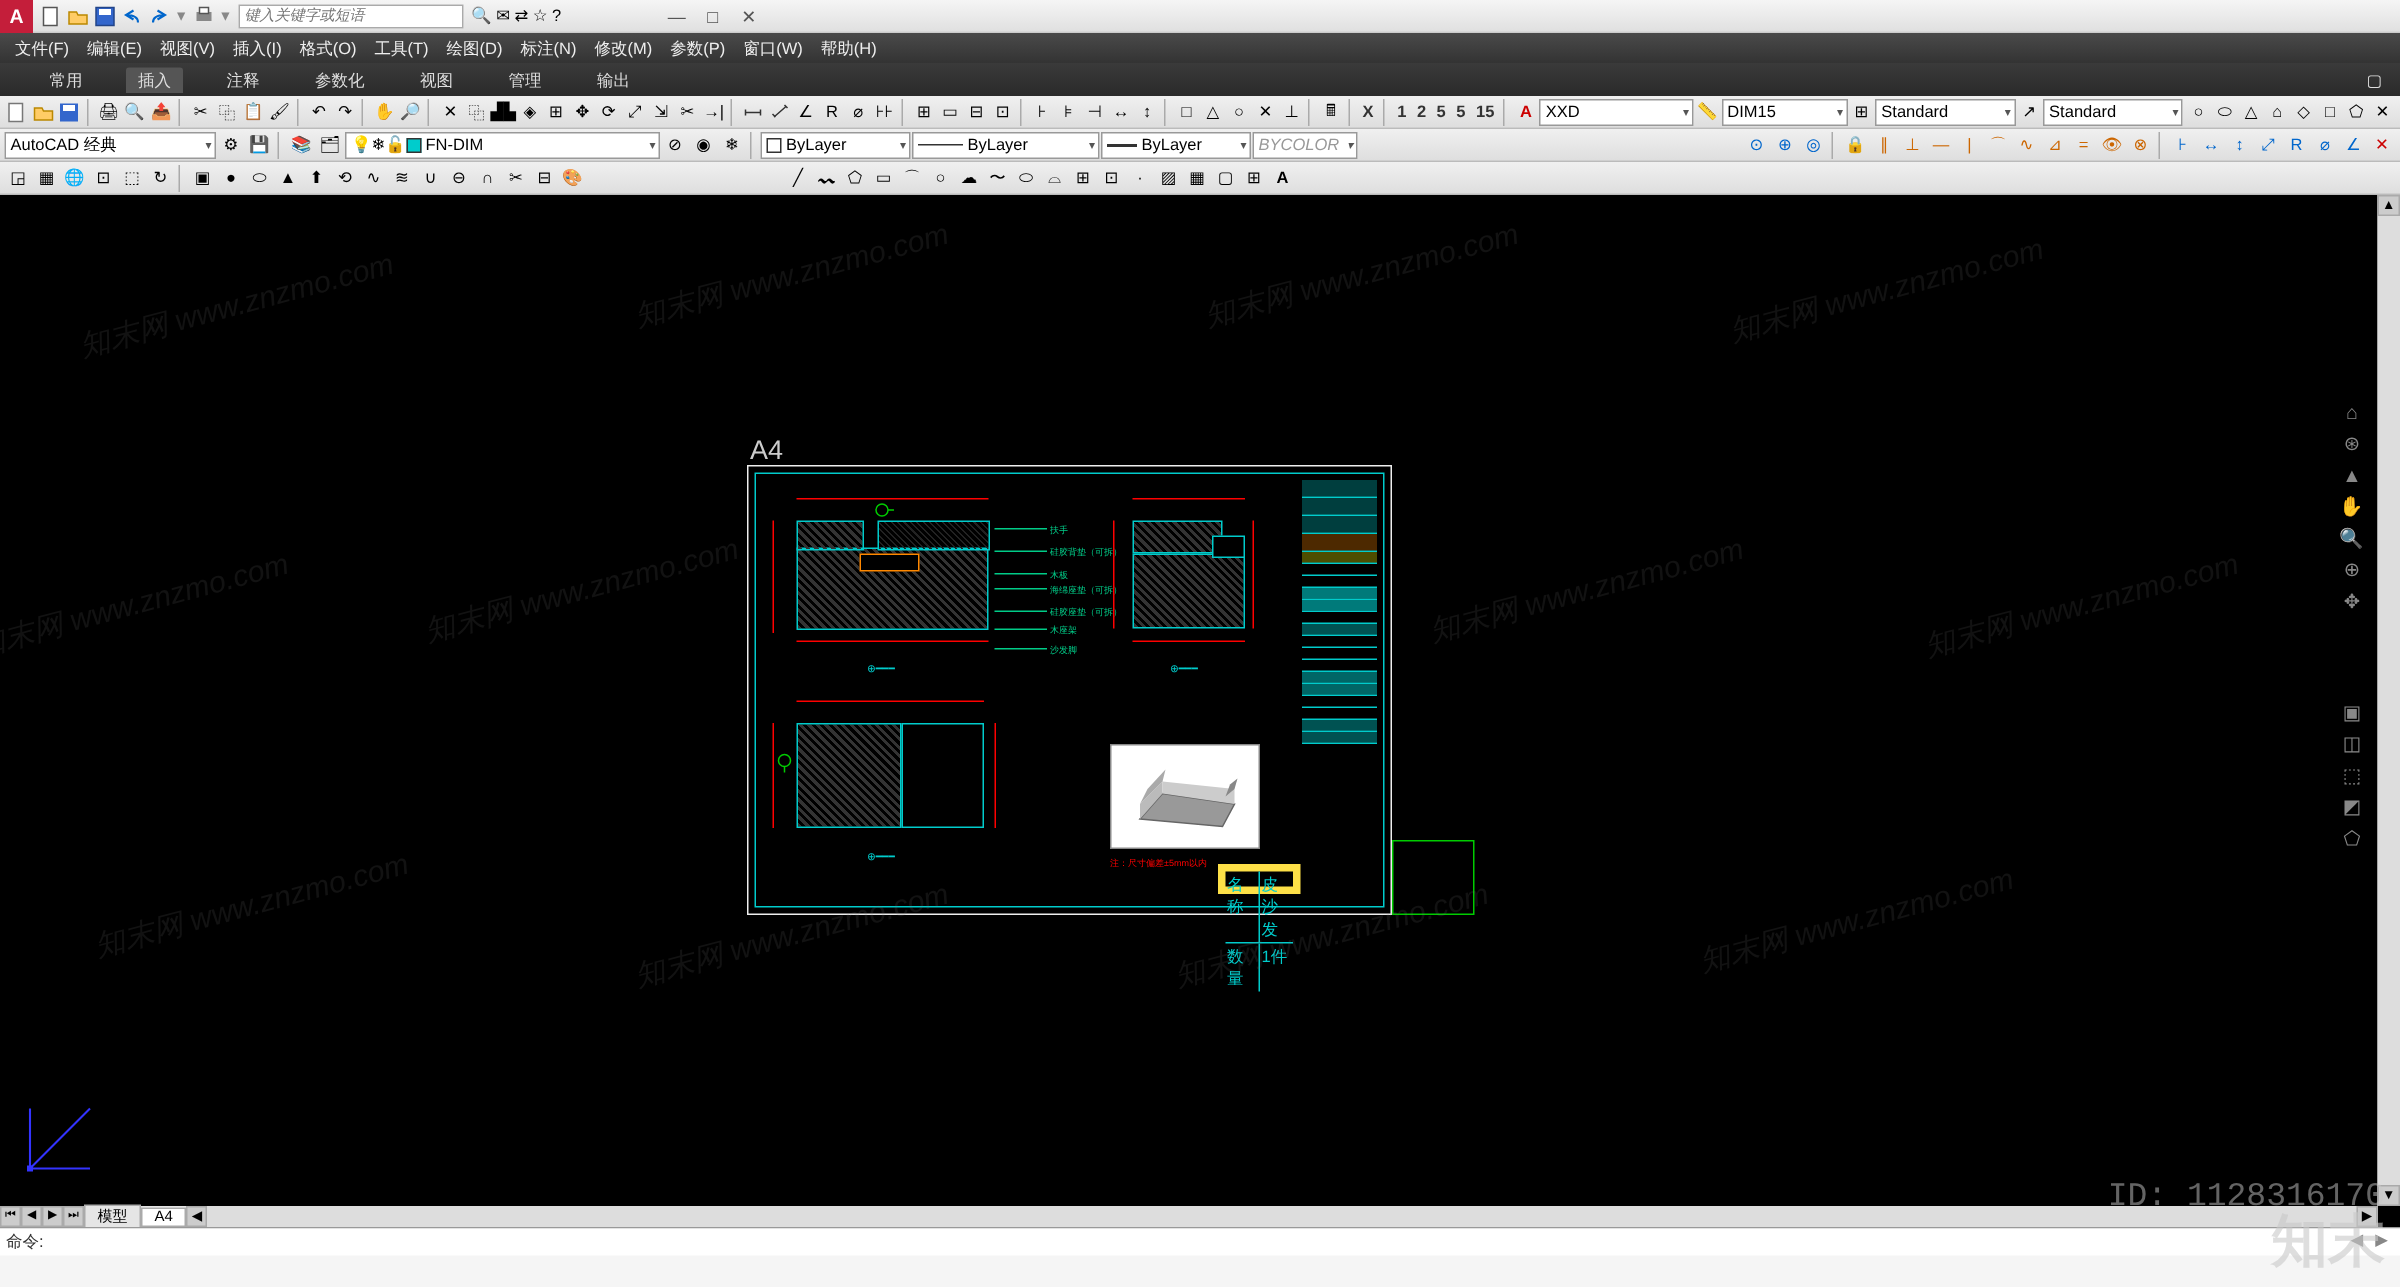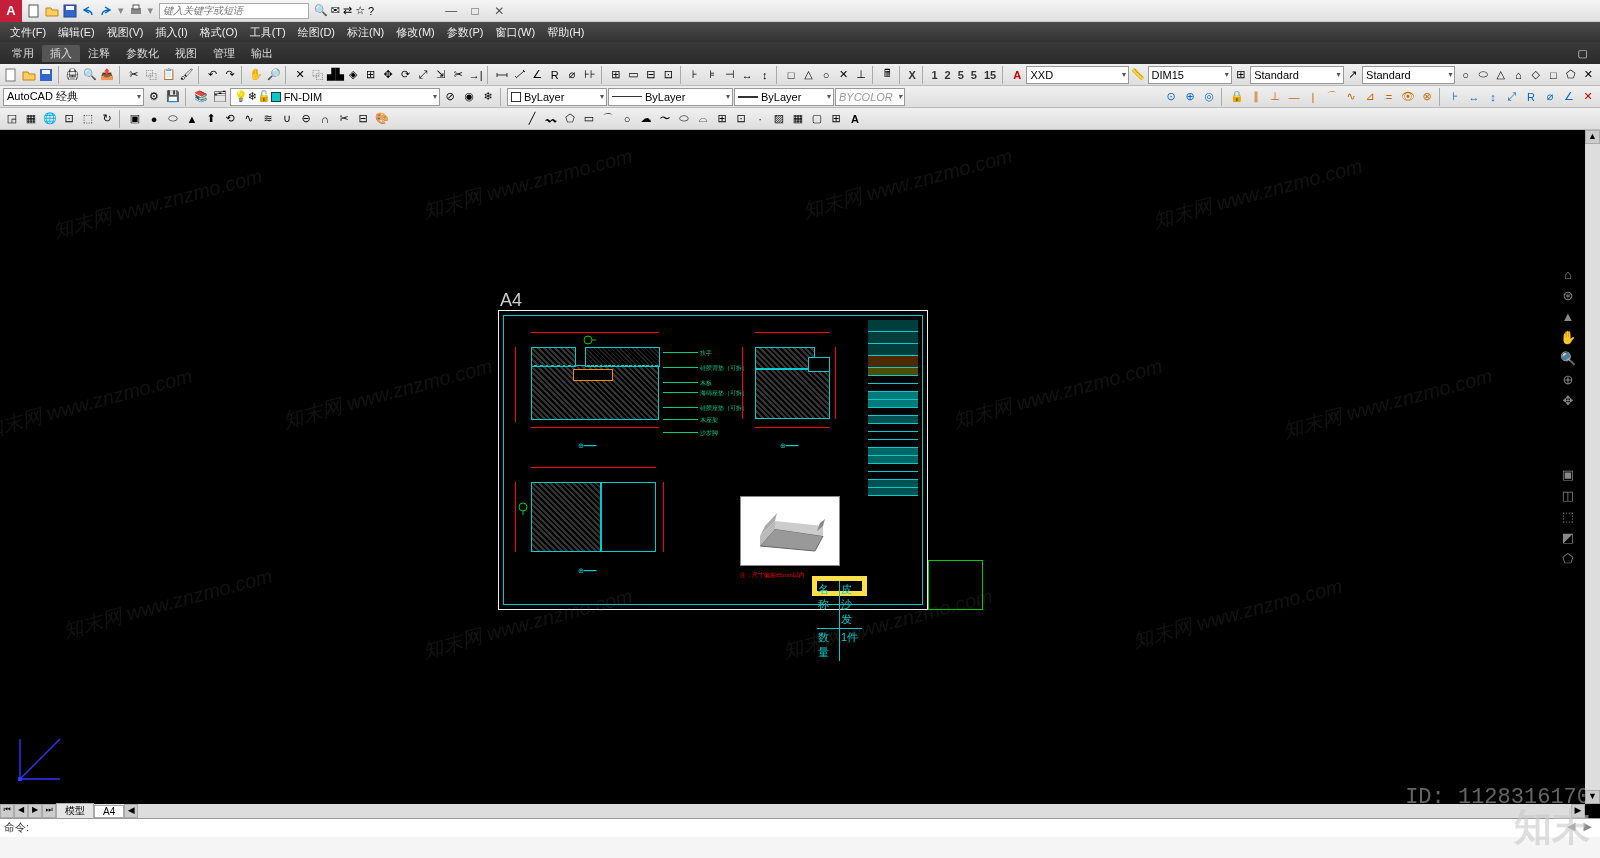--- a/index.html
+++ b/index.html
@@ -14,21 +14,21 @@
 .search-box { width: 150px; height: 16px; background: #fff; border: 1px solid #aaa; font-size: 10px; color: #999; padding: 0 3px; font-style: italic; }
 .title-right { display: flex; gap: 3px; padding: 0 5px; align-items: center; }
 .win-btn { width: 24px; height: 16px; display: flex; align-items: center; justify-content: center; cursor: pointer; font-size: 12px; color: #555; }
 
 
 .menubar { height: 20px; background: linear-gradient(#4a4a4a,#333); display: flex; align-items: center; padding: 0 4px; }
 .menu-item { color: #eee; padding: 0 6px; font-size: 11px; cursor: pointer; }
 
 
 .ribbon-tabs { height: 22px; background: linear-gradient(#3a3a3a,#2a2a2a); display: flex; align-items: center; padding: 0 4px; }
-.ribbon-tab { color: #ddd; padding: 1px 8px; font-size: 11px; cursor: pointer; }
+.ribbon-tab { color: #ddd; padding: 1px 8px; font-size: 11px; cursor: pointer; margin-left: 21px; }
 .ribbon-tab.active { background: #555; border-radius: 2px 2px 0 0; }
 
 
 .toolbar-row { height: 22px; background: linear-gradient(#f0f0f0,#dedede); display: flex; align-items: center; border-bottom: 1px solid #bbb; padding: 0 3px; gap: 1px; }
 .toolbar-row .sep { width: 4px; height: 18px; border-left: 1px solid #aaa; margin: 0 2px; }
 .tb-btn { width: 18px; height: 18px; display: flex; align-items: center; justify-content: center; cursor: pointer; border-radius: 2px; }
 .tb-label { font-size: 11px; padding: 0 3px; color: #333; font-weight: bold; }
 .tb-dropdown { height: 18px; background: #fff; border: 1px solid #999; font-size: 10px; padding: 0 14px 0 3px; display: flex; align-items: center; position: relative; cursor: pointer; min-width: 60px; }
 .tb-dropdown::after { content: "▾"; position: absolute; right: 2px; font-size: 8px; color: #555; }
 .layer-swatch { width: 10px; height: 10px; background: #0cc; border: 1px solid #333; margin-right: 3px; }

